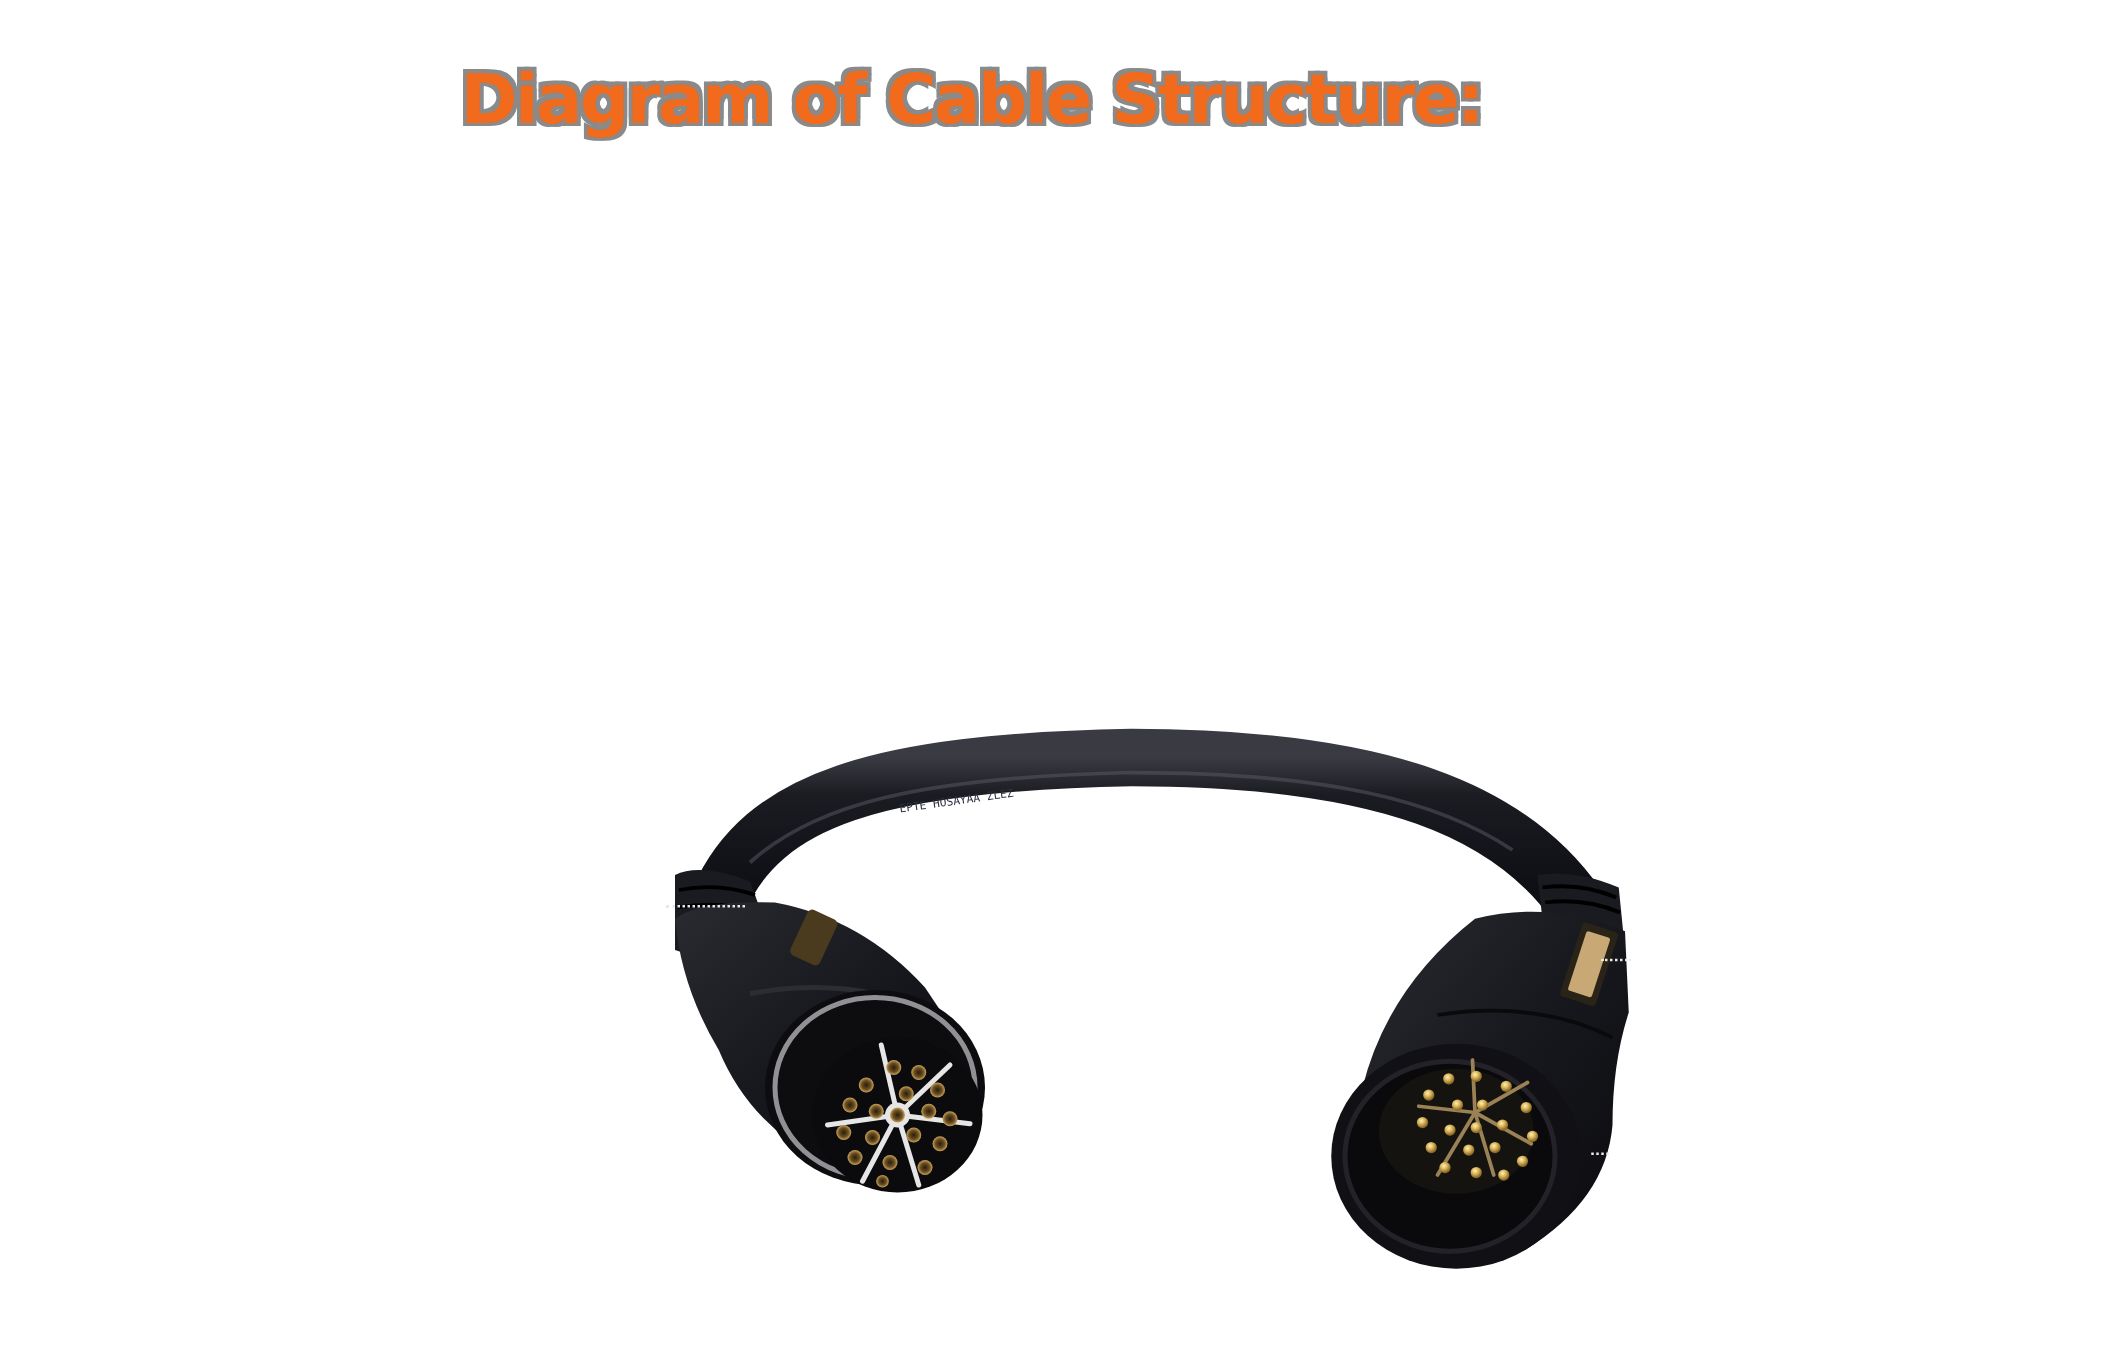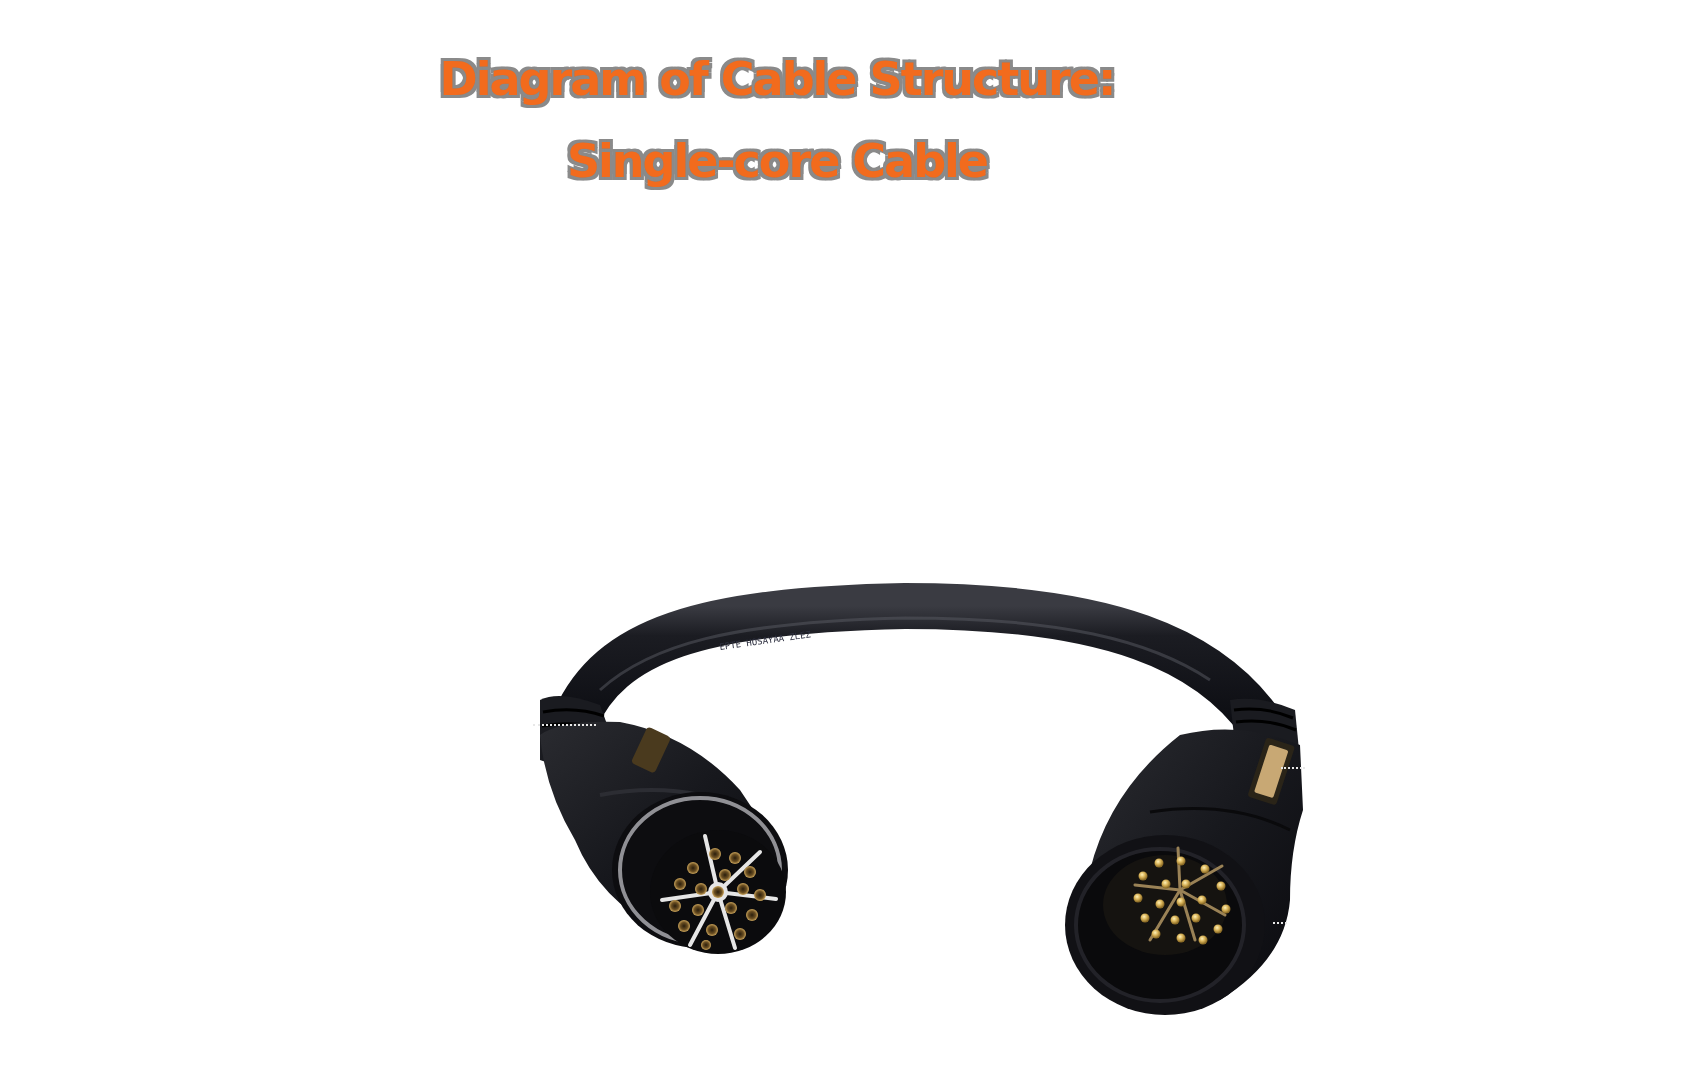--- a/index.html
+++ b/index.html
@@ -1,33 +1,32 @@
 <!DOCTYPE html>
 <html style="--accent: #F26B1D;"><head>
   <meta charset="utf-8">
   <style>
     html, body { margin: 0; padding: 0; background: #ffffff; }
     body { width: 1701px; height: 1081px; position: relative; overflow: hidden; font-family: "DejaVu Sans", sans-serif; }
     .title {
       position: absolute; left: 0; top: 38px; width: 1554px; text-align: center;
-      font-family: "DejaVu Sans", sans-serif; font-weight: bold; font-size: 46px; line-height: 82px;
+      font-family: "DejaVu Sans", sans-serif; font-weight: bold; font-size: 55px; line-height: 82px;
       letter-spacing: -2px;
     }
     .title span { display: inline-block; padding: 0 6px; }
     .title .line { display: block; }
     .title .t { color: var(--accent); text-shadow: 0 0 0 #808080, 3px 3px 0 #8a8a8a, -3px -3px 0 #8a8a8a, 3px -3px 0 #8a8a8a, -3px 3px 0 #8a8a8a; }
     .figure { position: absolute; left: 0; top: 0; width: 1701px; height: 1081px; }
     .leader { position: absolute; height: 0; border-top: 2px dotted #e8e8e8; }
   </style>
 </head>
 <body>
 
 <div class="title">
   <span class="line"><span class="t">Diagram of Cable Structure:</span></span>
-  <span class="line"><span class="t">Single-core Cable</span></span>
 </div>
 
 <svg class="figure" viewBox="0 0 1701 1081" xmlns="http://www.w3.org/2000/svg">
   <defs>
     <linearGradient id="cableGrad" x1="0" y1="0" x2="0" y2="1">
       <stop offset="0" stop-color="#3a3b42"></stop>
       <stop offset="0.25" stop-color="#1b1c22"></stop>
       <stop offset="1" stop-color="#0c0d12"></stop>
     </linearGradient>
     <linearGradient id="bodyGrad" x1="0" y1="0" x2="1" y2="1">

